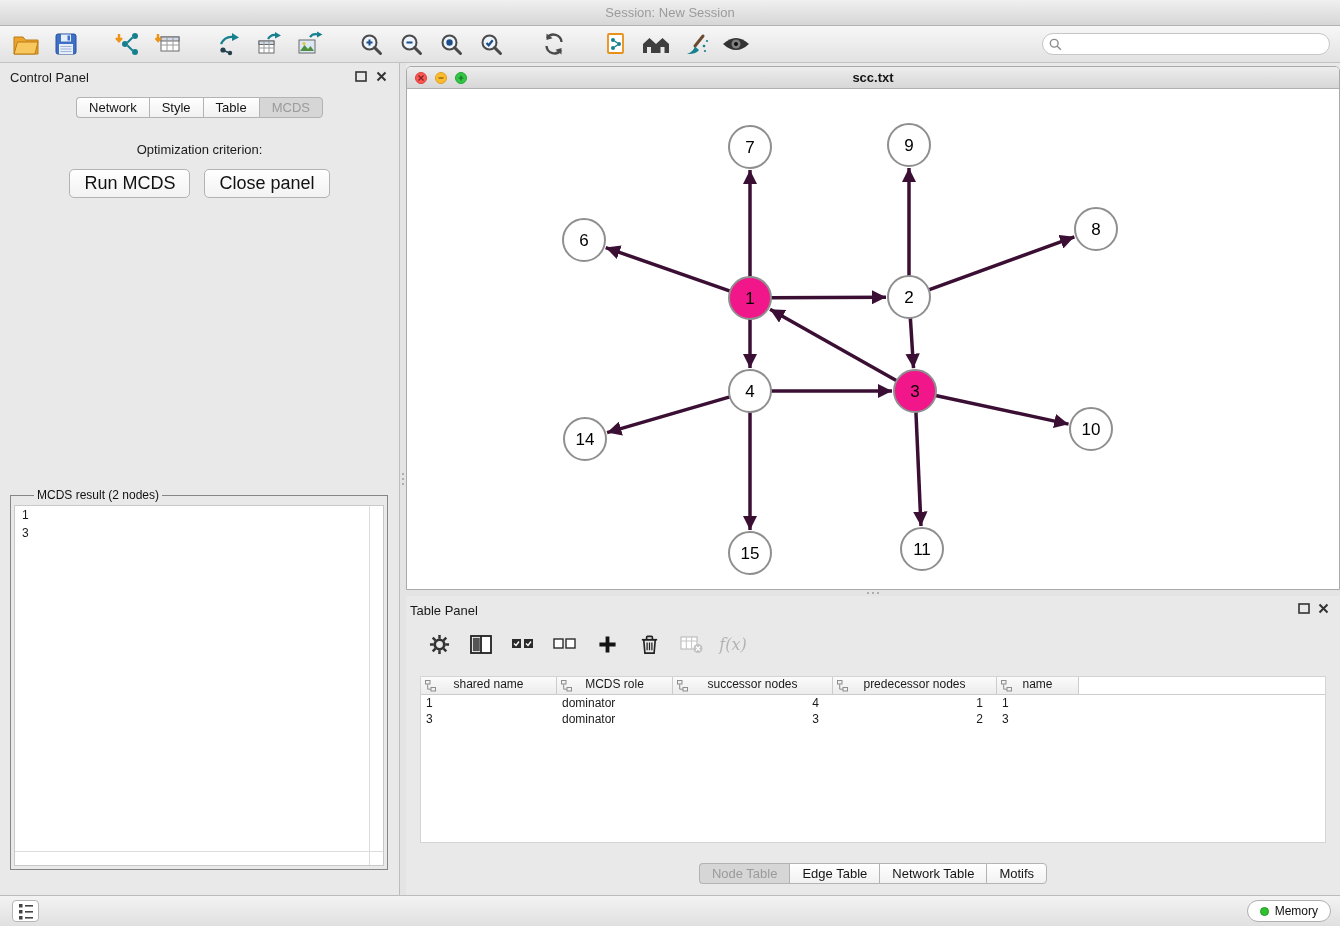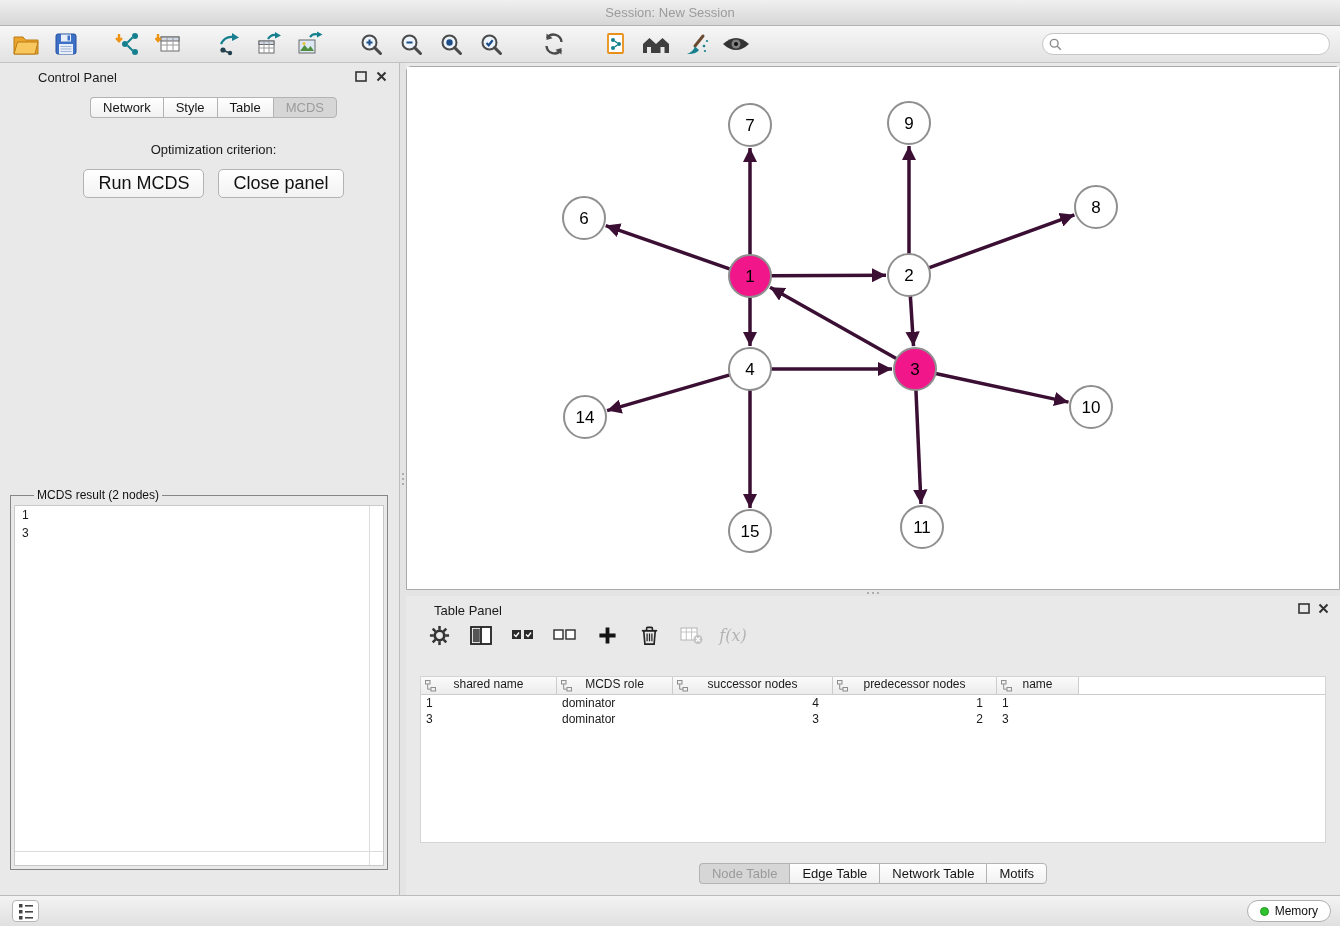--- a/index.html
+++ b/index.html
@@ -36,21 +36,21 @@
   .search-wrap svg { position: absolute; left: 6px; top: 4px; }
   .search-input {
     width: 100%; height: 22px; border: 1px solid #c6c6c6; border-radius: 11px;
     background: #ffffff; padding: 0 8px 0 24px; font-family: "Liberation Sans", sans-serif;
     font-size: 12px; outline: none;
   }
 
   
   .control-panel {
     position: absolute; left: 0; top: 63px; width: 400px; height: 832px;
-    background: #e9e9e9; border-right: 1px solid #bdbdbd; padding-left: 28px;
+    background: #e9e9e9; border-right: 1px solid #bdbdbd;
   }
   .panel-head { position: relative; height: 28px; }
   .panel-title { position: absolute; left: 10px; top: 7px; font-size: 13px; color: #1a1a1a; }
   .panel-float { position: absolute; right: 32px; top: 8px; width: 12px; height: 11px; cursor: default; }
   .panel-close { position: absolute; right: 12px; top: 8px; width: 11px; height: 11px; }
 
   .tabgroup { display: flex; justify-content: center; }
   .tab {
     border: 1px solid #b3b3b3; border-right: none;
     background: linear-gradient(#ffffff, #f1f1f1);
@@ -111,21 +111,21 @@
   .light.yellow { background: #fdbc2e; border: 1px solid #de9f22; }
   .light.green { background: #33c748; border: 1px solid #24a534; }
   .nw-canvas { position: relative; width: 932px; height: 500px; overflow: hidden; background: #ffffff; }
 
   
   .table-panel {
     position: absolute; left: 406px; top: 596px; width: 934px; height: 292px;
     background: #e9e9e9;
   }
   .tp-head { position: relative; height: 26px; }
-  .tp-toolbar { display: flex; height: 44px; padding-left: 20px; gap: 16px; }
+  .tp-toolbar { display: flex; align-items: center; height: 44px; padding-left: 20px; gap: 16px; }
   .tp-btn { width: 26px; height: 26px; display: flex; align-items: center; justify-content: center; }
   .fx-label { font-family: "DejaVu Serif", serif; font-style: italic; font-size: 16px; color: #b3b3b3; }
 
   .tp-table {
     position: absolute; left: 14px; top: 80px; width: 906px; height: 167px;
     background: #ffffff; border: 1px solid #d4d4d4;
   }
   .table-header-row { display: flex; height: 18px; }
   .th {
     position: relative; display: flex; align-items: flex-start; justify-content: center;
@@ -351,20 +351,40 @@
     <i></i>
     <i></i>
   </div>
 <div class="h-splitter">
     <i></i>
     <i></i>
     <i></i>
   </div>
 
 <div class="network-window">
+  <div class="nw-titlebar">
+    <div class="traffic">
+      <span class="light red">
+        <svg width="6" height="6" viewBox="0 0 6 6">
+            <path d="M0.5 0.5 L5.5 5.5 M5.5 0.5 L0.5 5.5" stroke="#7a2321" stroke-width="1.2"></path>
+          </svg>
+      </span>
+      <span class="light yellow">
+        <svg width="6" height="6" viewBox="0 0 6 6">
+            <path d="M0.5 3 H5.5" stroke="#8a611a" stroke-width="1.4"></path>
+          </svg>
+      </span>
+      <span class="light green">
+        <svg width="6" height="6" viewBox="0 0 6 6">
+            <path d="M3 0.5 V5.5 M0.5 3 H5.5" stroke="#1b6b22" stroke-width="1.2"></path>
+          </svg>
+      </span>
+    </div>
+    <span>scc.txt</span>
+  </div>
   <div class="nw-canvas">
     <svg id="network-svg" width="932" height="500">
         <defs>
           <marker id="arrowhead" viewBox="0 0 10 10" refX="10" refY="5" markerWidth="4.1" markerHeight="4.1" orient="auto">
             <path d="M0 0 L10 5 L0 10 z" fill="#3a0f33"></path>
           </marker>
         </defs>
         <line x1="343" y1="188" x2="343" y2="81" stroke="#3a0f33" stroke-width="3.5" marker-end="url(#arrowhead)"></line>
         <line x1="323.1752536154717" y1="202.07328138371903" x2="198.71281746876906" y2="158.5864061035458" stroke="#3a0f33" stroke-width="3.5" marker-end="url(#arrowhead)"></line>
         <line x1="363.99958468064904" y1="208.86792714037327" x2="479.0004548735749" y2="208.14465122721023" stroke="#3a0f33" stroke-width="3.5" marker-end="url(#arrowhead)"></line>
@@ -425,21 +445,21 @@
         <g>
           <circle cx="515" cy="460" r="21" fill="#ffffff" stroke="#8f8f8f" stroke-width="2"></circle>
           <text x="515" y="460" text-anchor="middle" dy="0.35em" font-size="17" font-family="&quot;Liberation Sans&quot;, sans-serif" fill="#000000">11</text>
         </g>
       </svg>
   </div>
 </div>
 
 <div class="table-panel">
   <div class="tp-head">
-    <span class="panel-title" style="left:28px;">Table Panel</span>
+    <span class="panel-title" style="left:4px;">Table Panel</span>
     <svg class="panel-float" style="right:30px;top:7px;" viewBox="0 0 12 11" width="12" height="11">
       <rect x="1" y="1" width="10" height="9" fill="none" stroke="#333" stroke-width="1.6"></rect>
     </svg>
     <svg class="panel-close" style="right:11px;top:7px;" viewBox="0 0 11 11" width="11" height="11">
       <path d="M1.5 1.5 L9.5 9.5 M9.5 1.5 L1.5 9.5" stroke="#333" stroke-width="2"></path>
     </svg>
   </div>
 
   <div class="tp-toolbar">
     <div class="tp-btn">

